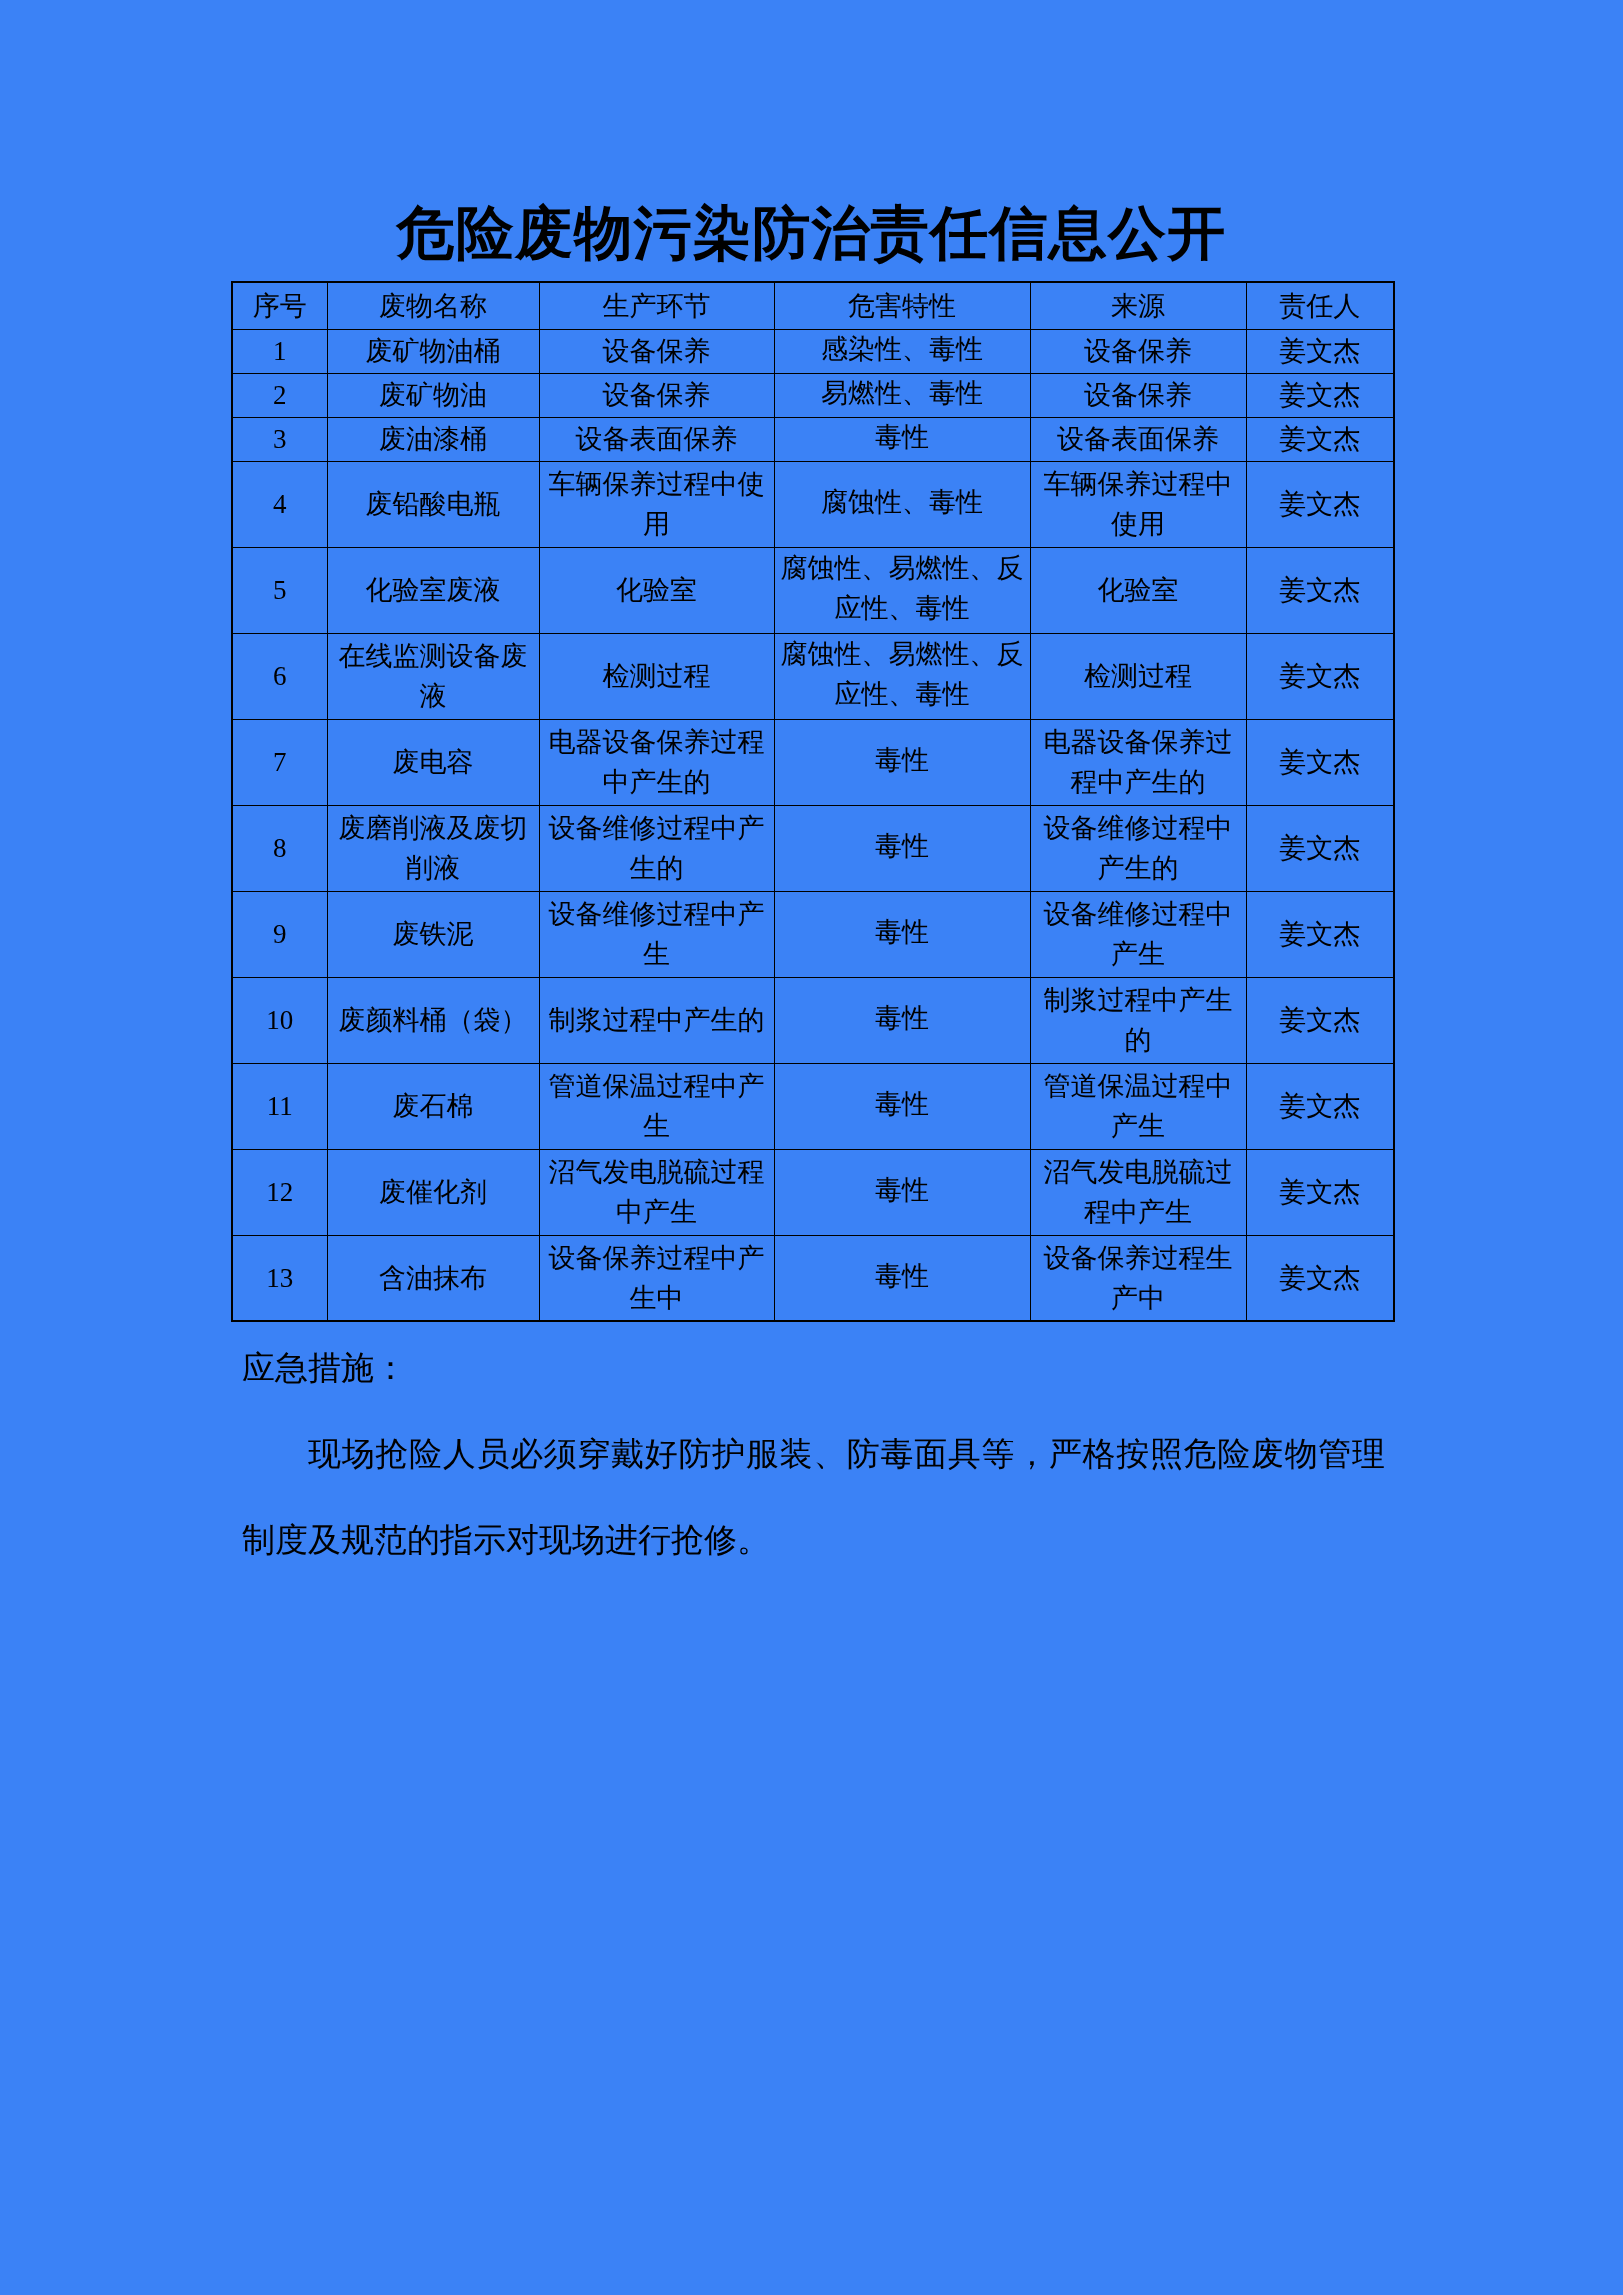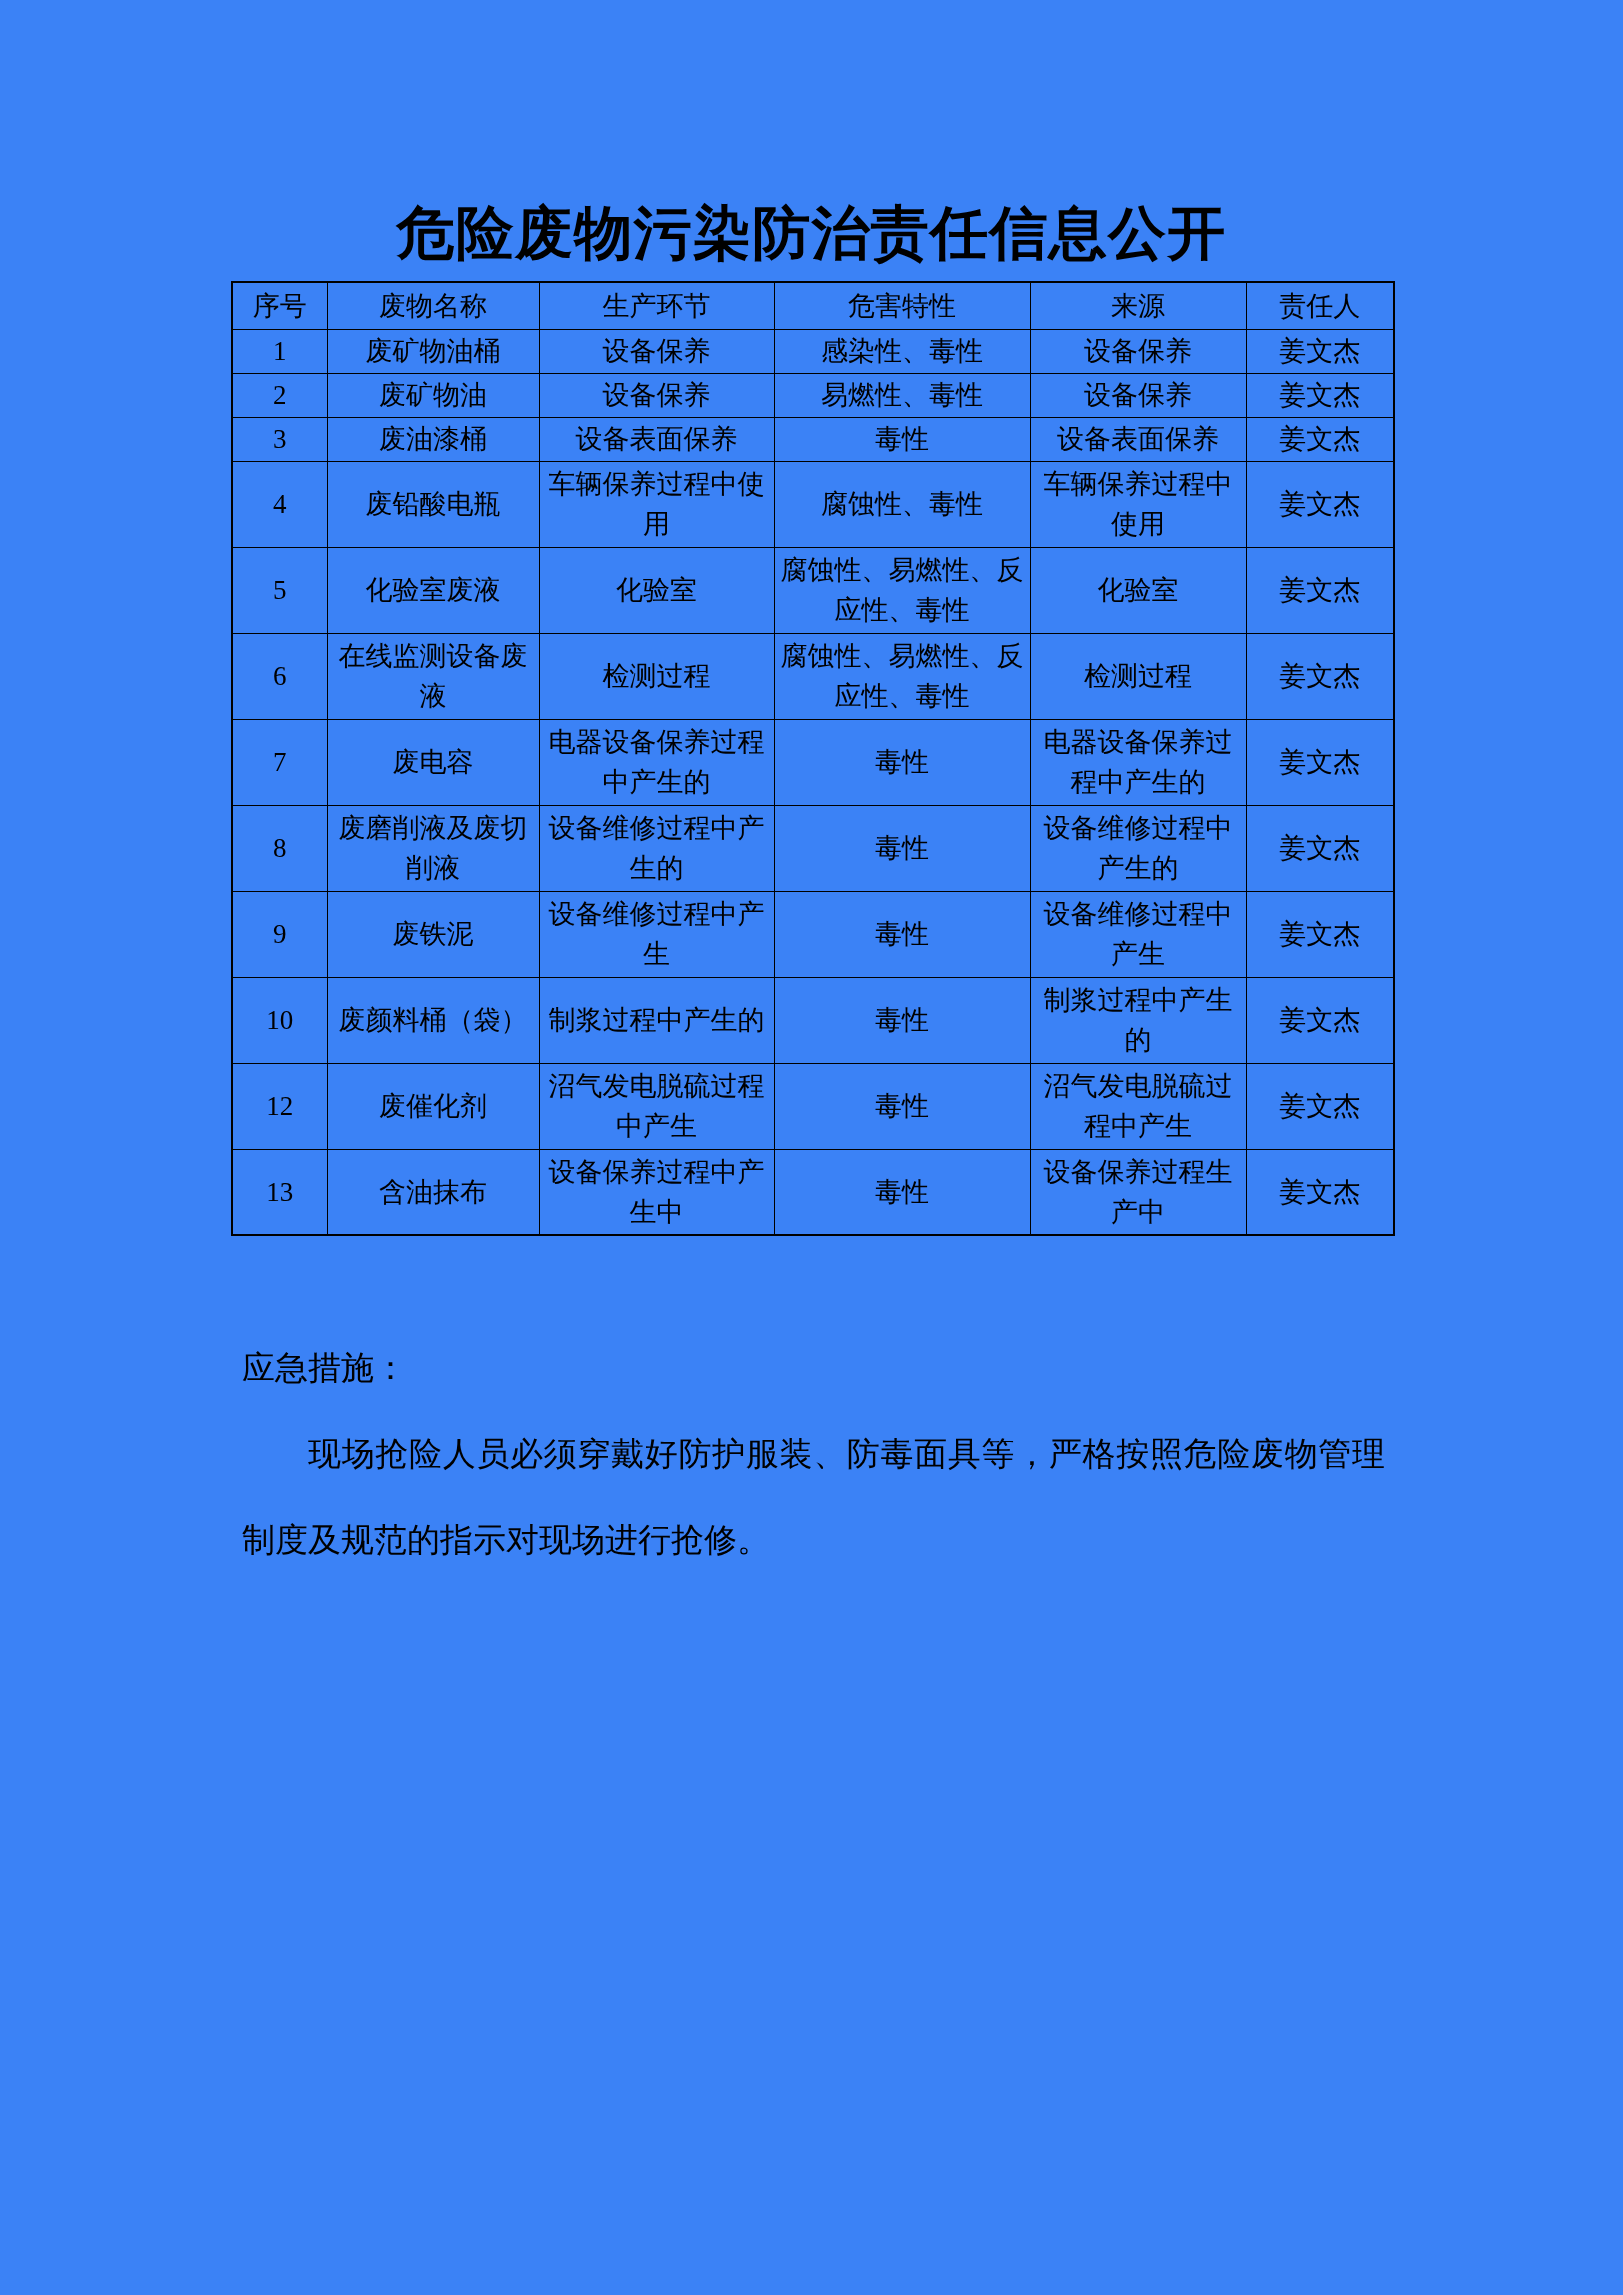--- a/index.html
+++ b/index.html
@@ -39,21 +39,21 @@
     line-height: 40px;
     padding: 0;
     overflow: hidden;
   }
   table.waste { border: 2.6px solid #000000; }
   tr.hdr  { height: 47px; }
   tr.single { height: 44px; }
   tr.tall { height: 86px; }
   td:nth-child(2) { padding: 0 3.9px; }
   td:nth-child(3) { padding: 0 13px; }
-  td:nth-child(4) { padding: 0 19.5px; }
+  td:nth-child(4) { padding: 0 19.5px; font-family: Liberation Mono, monospace; }
   td:nth-child(5) { padding: 0 23.4px; }
   .emergency {
     position: absolute;
     left: 242px;
     top: 1325px;
     width: 1143px;
     font-size: 33px;
     line-height: 86px;
     text-align: justify;
   }
@@ -164,20 +164,28 @@
       </tr>
       <tr class="tall">
         <td>10</td>
         <td>废颜料桶（袋）</td>
         <td>制浆过程中产生的</td>
         <td>毒性</td>
         <td>制浆过程中产生的</td>
         <td>姜文杰</td>
       </tr>
       <tr class="tall">
+        <td>11</td>
+        <td>废石棉</td>
+        <td>管道保温过程中产生</td>
+        <td>毒性</td>
+        <td>管道保温过程中产生</td>
+        <td>姜文杰</td>
+      </tr>
+      <tr class="tall">
         <td>12</td>
         <td>废催化剂</td>
         <td>沼气发电脱硫过程中产生</td>
         <td>毒性</td>
         <td>沼气发电脱硫过程中产生</td>
         <td>姜文杰</td>
       </tr>
       <tr class="tall">
         <td>13</td>
         <td>含油抹布</td>

